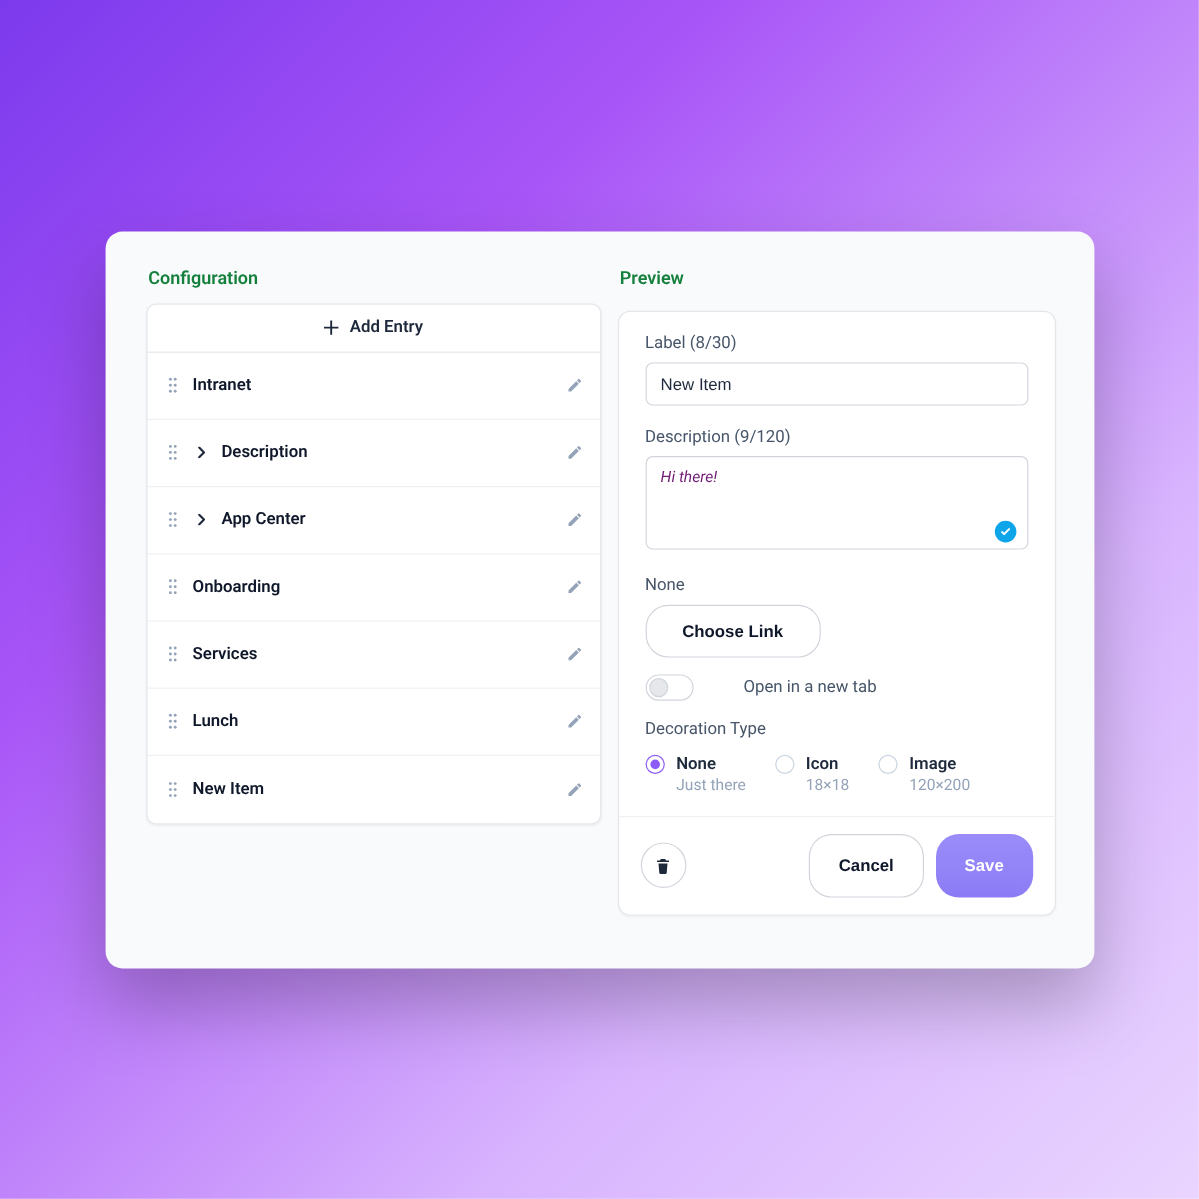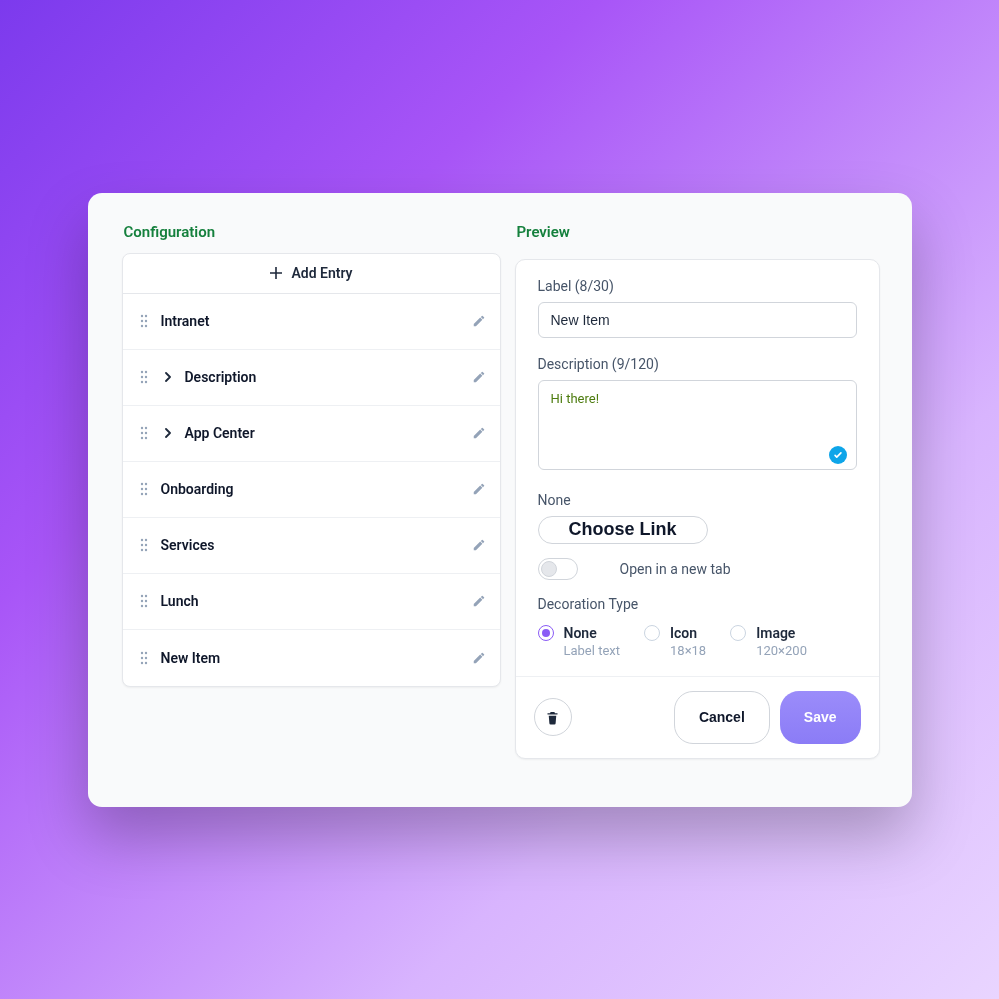--- a/index.html
+++ b/index.html
@@ -113,46 +113,47 @@
       margin-bottom: 18px;
       outline: none;
     }
     .textarea-wrap { position: relative; margin-bottom: 18px; }
     .textarea {
       width: 100%;
       border: 1px solid #d1d5db;
       border-radius: 6px;
       padding: 10px 12px;
       font-size: 13px;
-      color: #4d7c0f;
+      color: #701a75;
       resize: none;
-      height: 90px;
+      height: 78px;
       outline: none;
       font-family: inherit;
+      font-style: italic;
     }
     .check-badge {
       position: absolute;
       right: 10px;
       bottom: 10px;
       width: 18px; height: 18px;
       background: #0ea5e9;
       border-radius: 50%;
       display: flex;
       align-items: center;
       justify-content: center;
     }
     .choose-link {
       display: inline-flex;
       align-items: center;
       justify-content: center;
-      height: 28px;
+      height: 44px;
       padding: 0 30px;
       border: 1px solid #d1d5db;
       border-radius: 19px;
-      font-size: 18px;
+      font-size: 14px;
       font-weight: 600;
       color: #0f172a;
       background: #fff;
       cursor: pointer;
       margin-bottom: 14px;
     }
     .toggle-row { display: flex; align-items: center; gap: 12px; margin-bottom: 16px; }
     .toggle {
       width: 40px;
       height: 22px;
@@ -430,21 +431,21 @@
           </div>
           <span class="toggle-label">Open in a new tab</span>
         </div>
 
         <div class="deco-title">Decoration Type</div>
         <div class="deco-row" id="deco-row">
             <div class="deco-opt">
               <span class="radio on"></span>
               <span class="deco-texts">
                 <span class="deco-label">None</span>
-                <span class="deco-sub">Label text</span>
+                <span class="deco-sub">Just there</span>
               </span>
             </div>
             <div class="deco-opt">
               <span class="radio"></span>
               <span class="deco-texts">
                 <span class="deco-label">Icon</span>
                 <span class="deco-sub">18×18</span>
               </span>
             </div>
             <div class="deco-opt">

